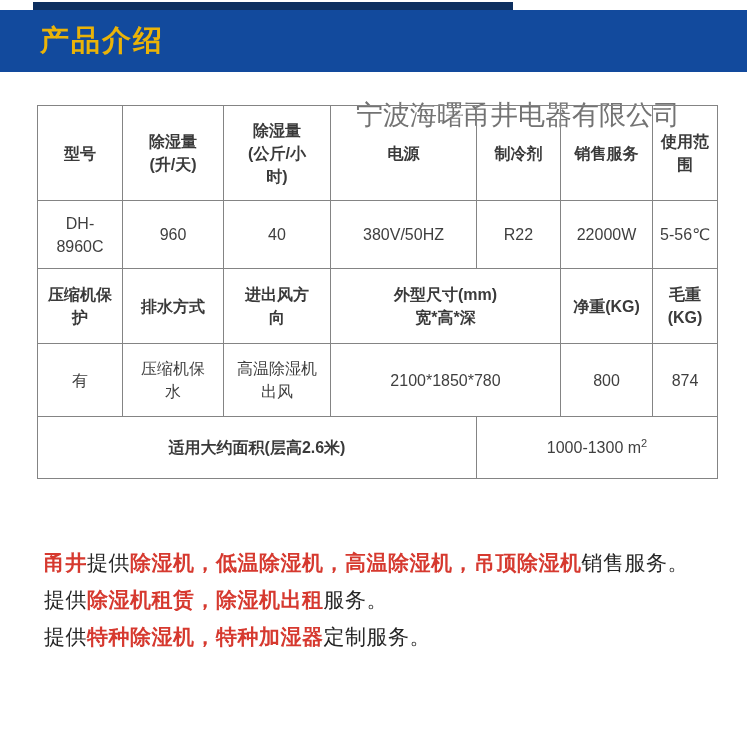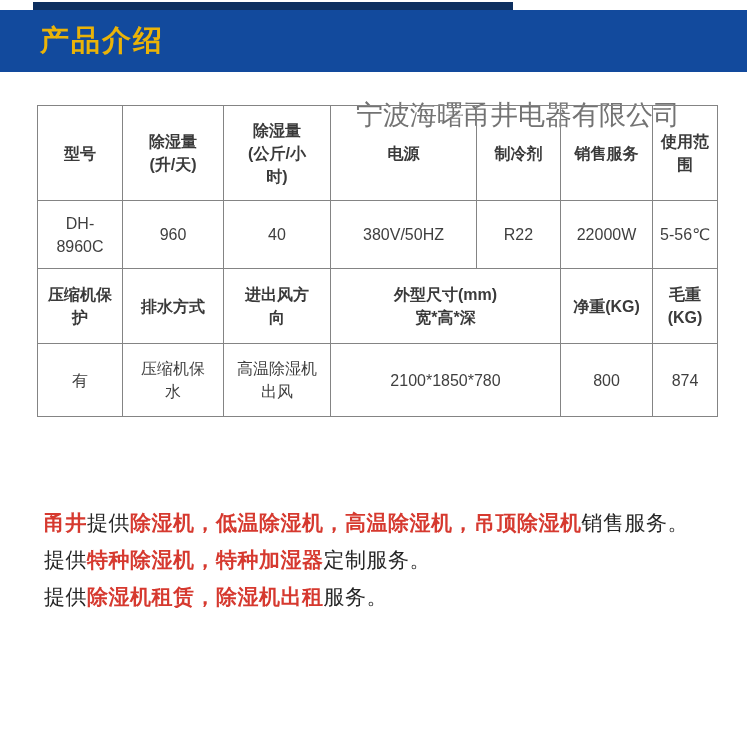--- a/index.html
+++ b/index.html
@@ -33,21 +33,21 @@
   table.spec td{
     border:1px solid #848484;
     text-align:center;vertical-align:middle;
     color:#3f3f3f;font-size:16px;line-height:23px;
     white-space:pre-line;padding:2px 4px;
     overflow:hidden;
   }
   table.spec td.hd{font-weight:600;color:#3a3a3a;}
   table.spec sup{font-size:11px;vertical-align:super;line-height:0;}
   .services{
-    position:absolute;left:44px;top:510px;width:680px;z-index:2;
+    position:absolute;left:44px;top:550px;width:680px;z-index:2;
   }
   .services p{
     margin:0 0 12px 0;font-size:21px;line-height:25px;color:#262626;
     letter-spacing:0.5px;
   }
   .services .red{color:#d6392f;font-weight:bold;}
 </style>
 </head>
 <body>
 
@@ -108,20 +108,24 @@
       <tr style="height: 73px;">
         <td>有</td>
         <td>压缩机保
 水</td>
         <td>高温除湿机
 出风</td>
         <td colspan="2">2100*1850*780</td>
         <td>800</td>
         <td>874</td>
       </tr>
+      <tr style="height: 62px;">
+        <td colspan="4" class="hd">适用大约面积(层高2.6米)</td>
+        <td colspan="3">1000-1300 m<sup>2</sup></td>
+      </tr>
     </tbody>
 </table>
 
 <div class="services">
     <p><span class="red">甬井</span><span>提供</span><span class="red">除湿机，低温除湿机，高温除湿机，吊顶除湿机</span><span>销售服务。</span></p>
+    <p><span>提供</span><span class="red">除湿机租赁，除湿机出租</span><span>服务。</span></p>
     <p><span>提供</span><span class="red">特种除湿机，特种加湿器</span><span>定制服务。</span></p>
-    <p><span>提供</span><span class="red">除湿机租赁，除湿机出租</span><span>服务。</span></p>
   </div>
 
 </body></html>

